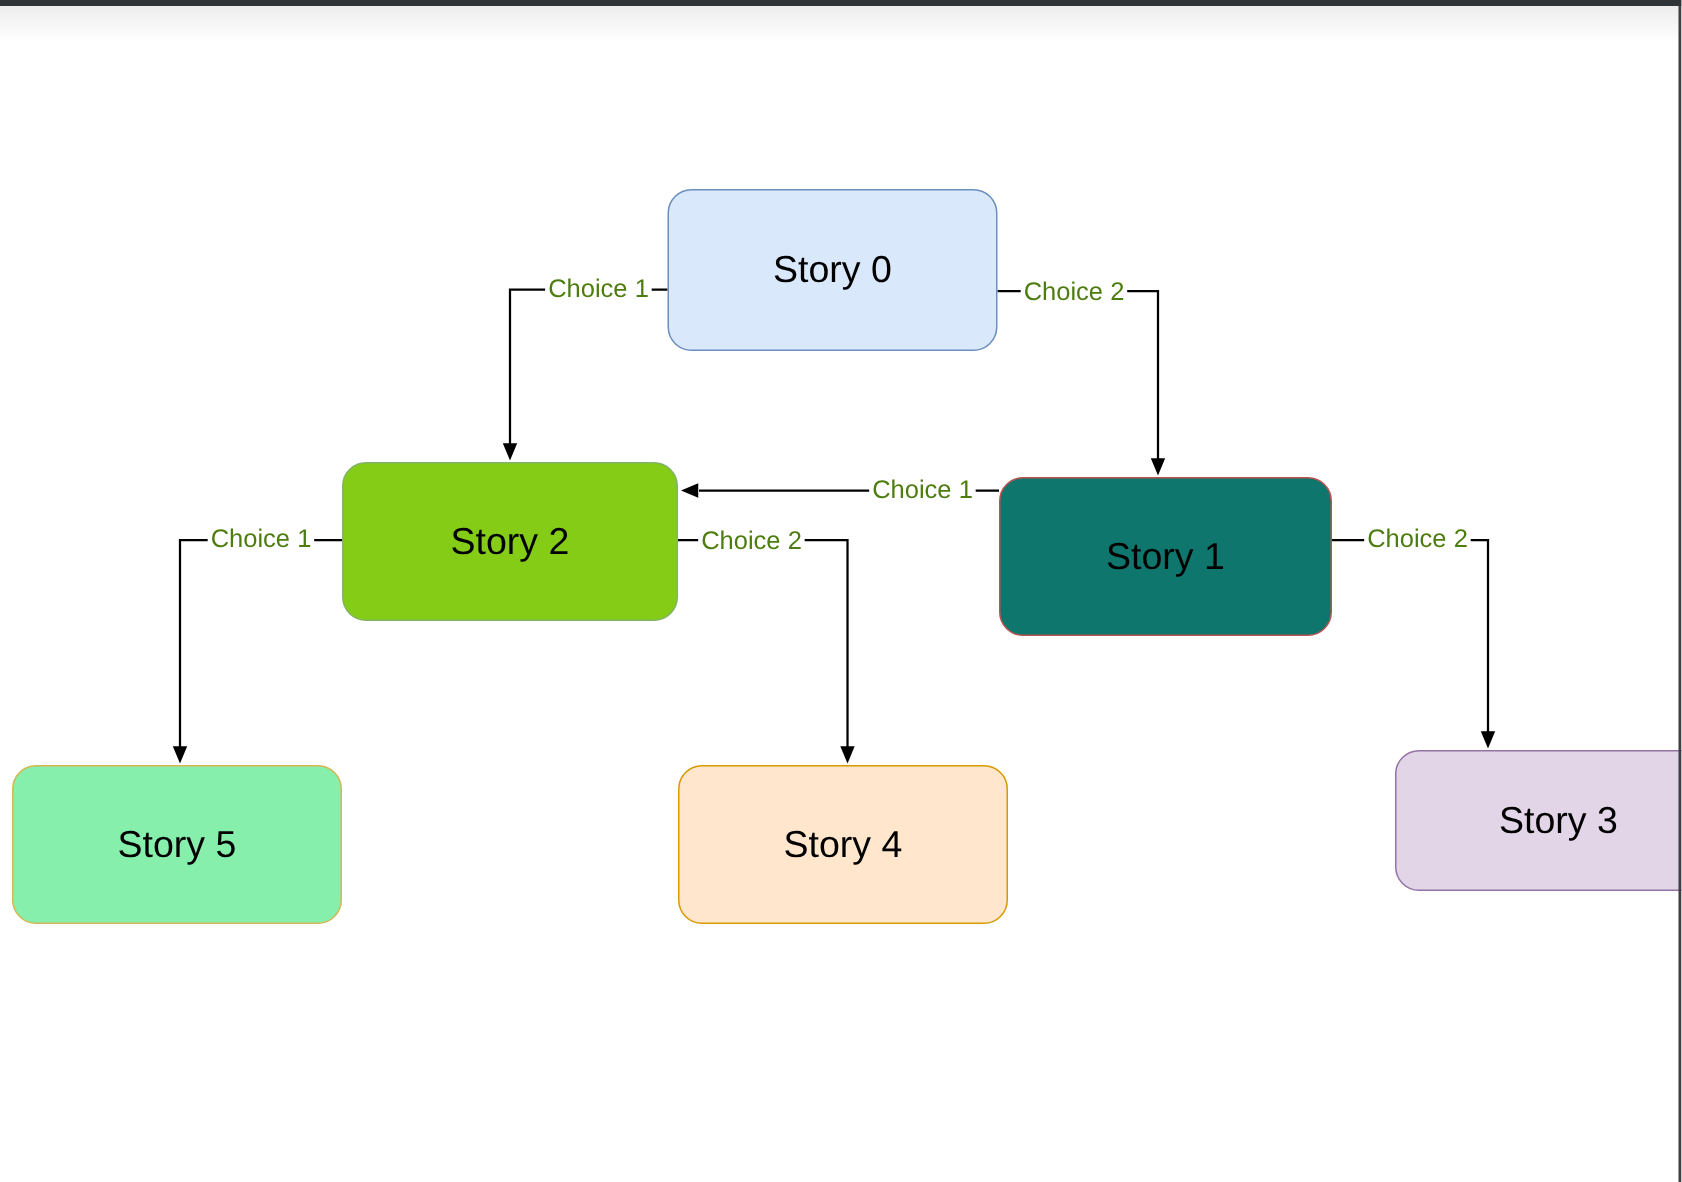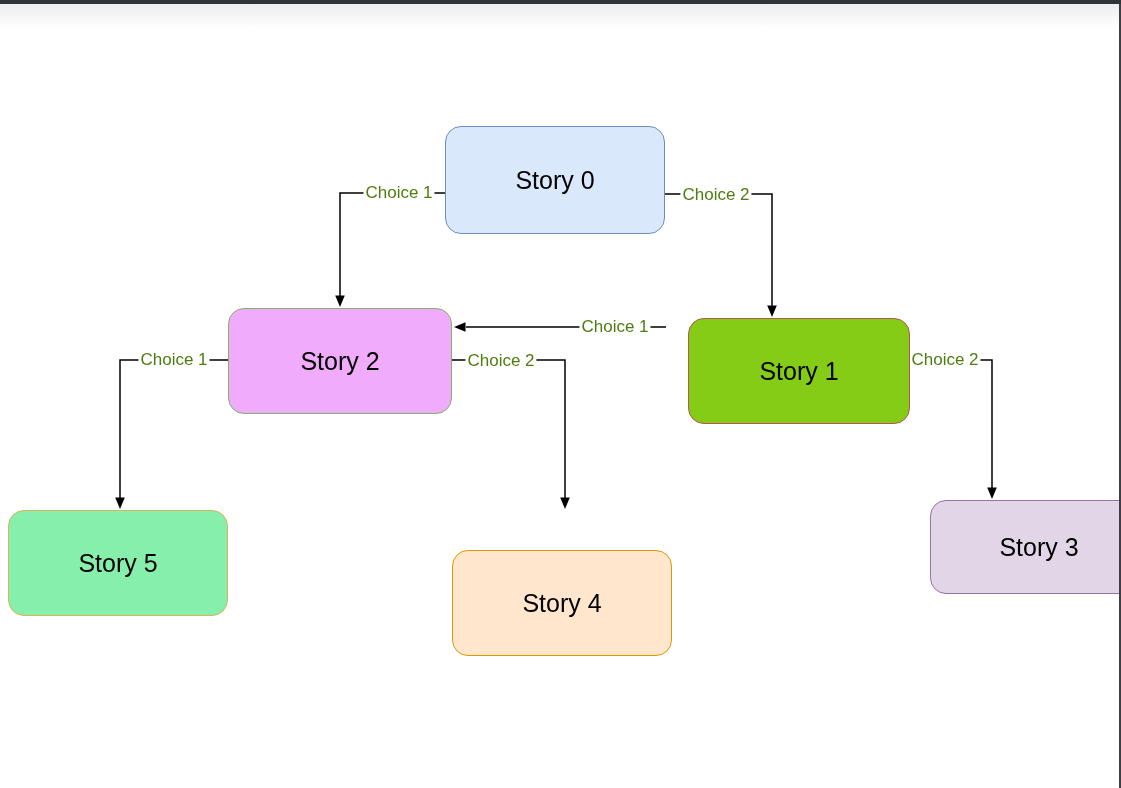--- a/index.html
+++ b/index.html
@@ -101,33 +101,33 @@
       <polygon points="120,509 115.2,497.5 124.8,497.5"></polygon>
       <polygon points="565,509 560.2,497.5 569.8,497.5"></polygon>
       <polygon points="992,499 987.2,487.5 996.8,487.5"></polygon>
     </g>
   </svg>
 
   <div class="node" style="left: 445px; top: 126px; width: 220px; height: 108px; background: rgb(218, 232, 252); border-color: rgb(108, 142, 191);">
     <span>Story 0</span>
   </div>
 
-  <div class="node" style="left: 228px; top: 308px; width: 224px; height: 106px; background: #f0abfc; border-color: rgb(130, 179, 102);">
+  <div class="node" style="left: 228px; top: 308px; width: 224px; height: 106px; background: #84cc16; border-color: rgb(130, 179, 102);">
     <span>Story 2</span>
   </div>
 
-  <div class="node" style="left: 688px; top: 318px; width: 222px; height: 106px; background: #84cc16; border-color: rgb(184, 84, 80); justify-content: center;">
+  <div class="node" style="left: 666px; top: 318px; width: 222px; height: 106px; background: #0f766e; border-color: rgb(184, 84, 80); justify-content: center;">
     <span>Story 1</span>
   </div>
 
   <div class="node" style="left: 8px; top: 510px; width: 220px; height: 106px; background: #86efac; border-color: rgb(214, 182, 86);">
     <span>Story 5</span>
   </div>
 
-  <div class="node" style="left: 452px; top: 510px; width: 220px; height: 106px; background: rgb(255, 230, 204); border-color: rgb(215, 155, 0); margin-top: 40px;">
+  <div class="node" style="left: 452px; top: 510px; width: 220px; height: 106px; background: rgb(255, 230, 204); border-color: rgb(215, 155, 0);">
     <span>Story 4</span>
   </div>
 
   <div class="node" style="left: 930px; top: 500px; width: 218px; height: 94px; background: rgb(225, 213, 231); border-color: rgb(150, 115, 166);">
     <span>Story 3</span>
   </div>
 
   <div class="edge-label" style="left:399px; top:193px;">Choice 1</div>
   <div class="edge-label" style="left:716px; top:195px;">Choice 2</div>
   <div class="edge-label" style="left:615px; top:327px;">Choice 1</div>

